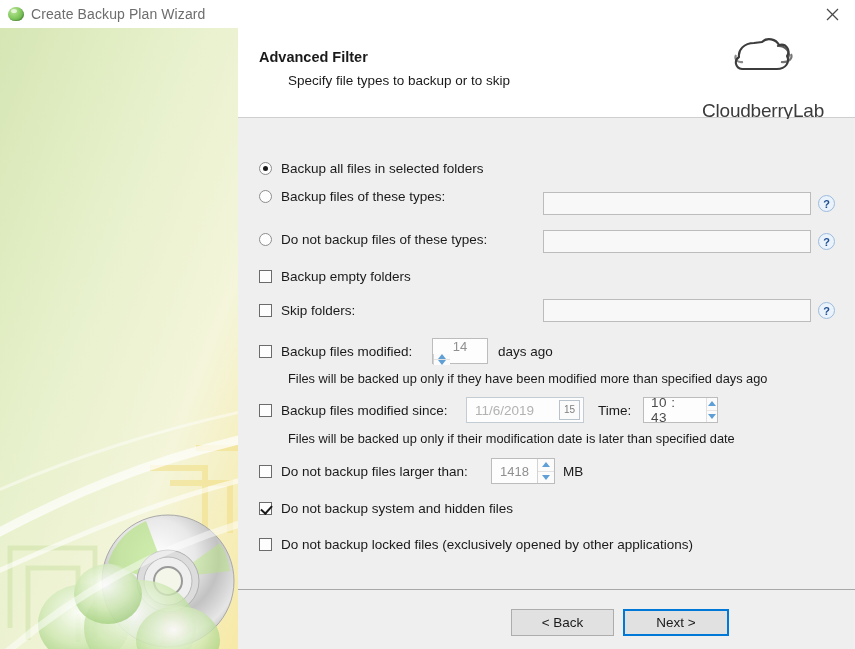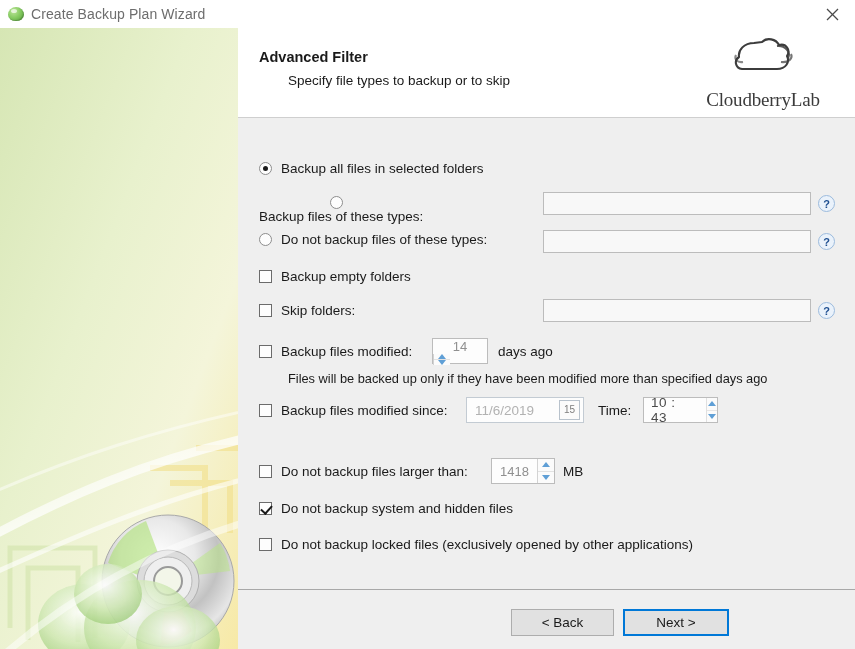--- a/index.html
+++ b/index.html
@@ -68,22 +68,22 @@
     position: absolute; left: 50px; top: 45px;
     font-size: 13.5px; color: #1a1a1a;
   }
   #brand {
     position: absolute; right: 12px; top: 6px;
     width: 160px; text-align: center;
   }
   #brand-mark { height: 46px; }
   #brand-name {
     font-size: 19px; color: #3b3b3b; letter-spacing: -0.2px;
-    font-family: Liberation Serif, serif; font-weight: 400;
-    margin-top: 5px;
+    font-family: Liberation Sans, sans-serif; font-weight: 400;
+    margin-top: 16px;
   }
 
   
   #form {
     position: absolute; left: 0; top: 91px; width: 617px; height: 470px;
     background: #efefef;
   }
   .row { position: absolute; left: 21px; display: flex; align-items: center; }
   .lbl { font-size: 13.5px; color: #1a1a1a; white-space: nowrap; }
 
@@ -314,21 +314,21 @@
     </div>
   </div>
 
   <div id="form">
 
     <div class="row" style="top:42px;">
       <span class="radio checked"></span>
       <span class="lbl">Backup all files in selected folders</span>
     </div>
 
-    <div class="row" style="top:77px;flex-direction:column;">
+    <div class="row" style="top:70px;">
       <span class="radio"></span>
       <span class="lbl">Backup files of these types:</span>
     </div>
     <input class="tinput" style="left: 305px; top: 73px; width: 268px;" type="text" value="">
     <div class="helpbtn" style="left:580px; top:76px;">
       <span>?</span>
     </div>
 
     <div class="row" style="top:113px;">
       <span class="radio"></span>
@@ -387,20 +387,21 @@
       <span class="tval">10 : 43</span>
       <span class="btns">
         <div class="up">
             <span class="tri-up"></span>
           </div>
         <div class="dn">
             <span class="tri-dn"></span>
           </div>
       </span>
     </div>
+    <div class="note" style="top:312px;">Files will be backed up only if their modification date is later than specified date</div>
 
     <div class="row" style="top:345px;">
       <span class="cbox"></span>
       <span class="lbl">Do not backup files larger than:</span>
     </div>
     <div class="spin" style="position:absolute; left:253px; top:339px; width:64px;">
       <div class="val">1418</div>
       <div class="btns">
         <div class="up">
             <span class="tri-up"></span>

